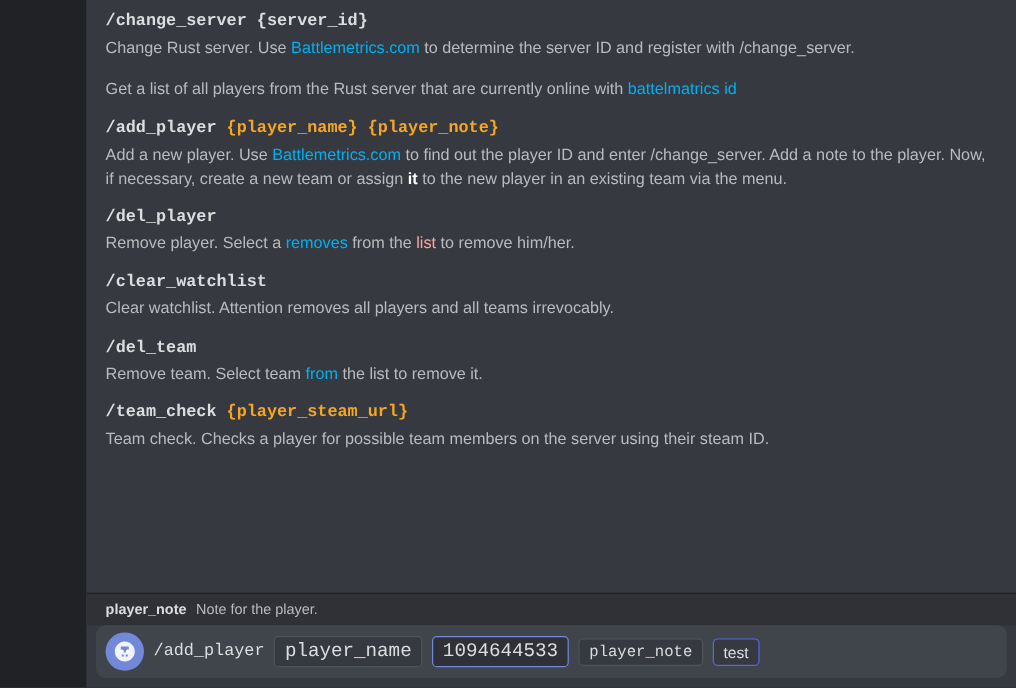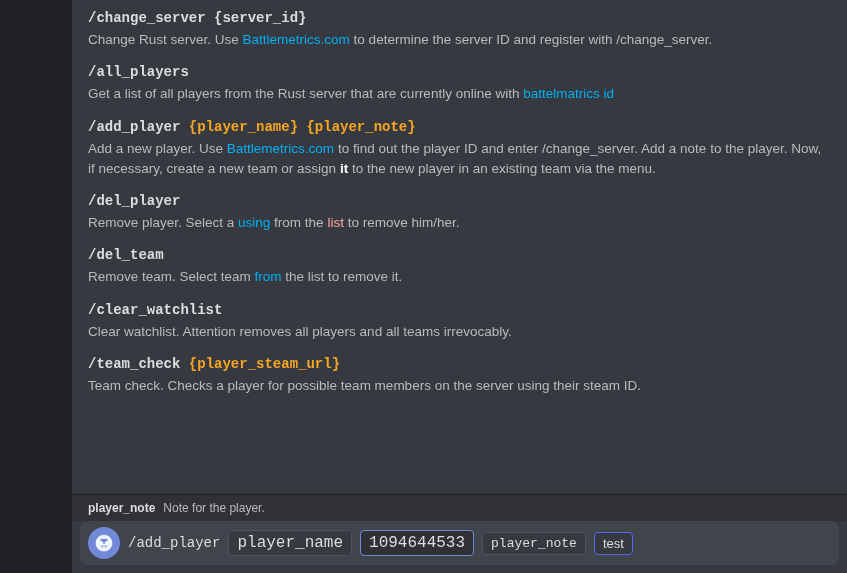--- a/index.html
+++ b/index.html
@@ -188,61 +188,58 @@
       <div class="command-block">
         <div class="command-title">
           <span style="color:#dcddde;">/change_server {server_id}</span>
         </div>
         <div class="command-desc">
           Change Rust server. Use <span class="link" style="color:#00b0f4;">Battlemetrics.com</span> to determine the server ID and register with /change_server.
         </div>
       </div>
 
       <div class="command-block">
-        <div class="command-title">
-          <span style="color:#dcddde;font-weight:700;">/all_players</span>
-        </div>
         <div class="command-desc">
           Get a list of all players from the Rust server that are currently online with <span style="color:#00b0f4;">battelmatrics id</span>
         </div>
       </div>
 
       <div class="command-block">
         <div class="command-title">
           <span style="color:#dcddde;font-weight:700;">/add_player </span><span style="color:#f6a623;margin-top:23px;">{player_name}</span><span style="color:#dcddde;"> </span><span style="color:#f6a623;">{player_note}</span>
         </div>
         <div class="command-desc">
           Add a new player. Use <span style="color:#00b0f4;">Battlemetrics.com</span> to find out the player ID and enter /change_server. Add a note to the player. Now, if necessary, create a new team or assign <span style="color:#ffffff;font-weight:bold;">it</span> to the new player in an existing team via the menu.
         </div>
       </div>
 
       <div class="command-block">
         <div class="command-title">
           <span style="color:#dcddde;font-weight:700;">/del_player</span>
         </div>
         <div class="command-desc">
-          Remove player. Select a <span style="color:#00b0f4;">using</span> from the <span style="color:#fca5a5;">list</span> to remove him/her.
+          Remove player. Select a <span style="color:#00b0f4;">removes</span> from the <span style="color:#fca5a5;">list</span> to remove him/her.
+        </div>
+      </div>
+
+      <div class="command-block">
+        <div class="command-title">
+          <span style="color:#dcddde;font-weight:700;">/clear_watchlist</span>
+        </div>
+        <div class="command-desc">
+          Clear watchlist. Attention removes all players and all teams irrevocably.
         </div>
       </div>
 
       <div class="command-block">
         <div class="command-title">
           <span style="color:#dcddde;font-weight:700;">/del_team</span>
         </div>
         <div class="command-desc">
           Remove team. Select team <span style="color:#00b0f4;">from</span> the list to remove it.
-        </div>
-      </div>
-
-      <div class="command-block">
-        <div class="command-title">
-          <span style="color:#dcddde;font-weight:700;">/clear_watchlist</span>
-        </div>
-        <div class="command-desc">
-          Clear watchlist. Attention removes all players and all teams irrevocably.
         </div>
       </div>
 
       <div class="command-block">
         <div class="command-title">
           <span style="color:#dcddde;font-weight:700;">/team_check </span><span style="color:#f6a623;">{player_steam_url}</span>
         </div>
         <div class="command-desc">
           Team check. Checks a player for possible team members on the server using their steam ID.
         </div>

